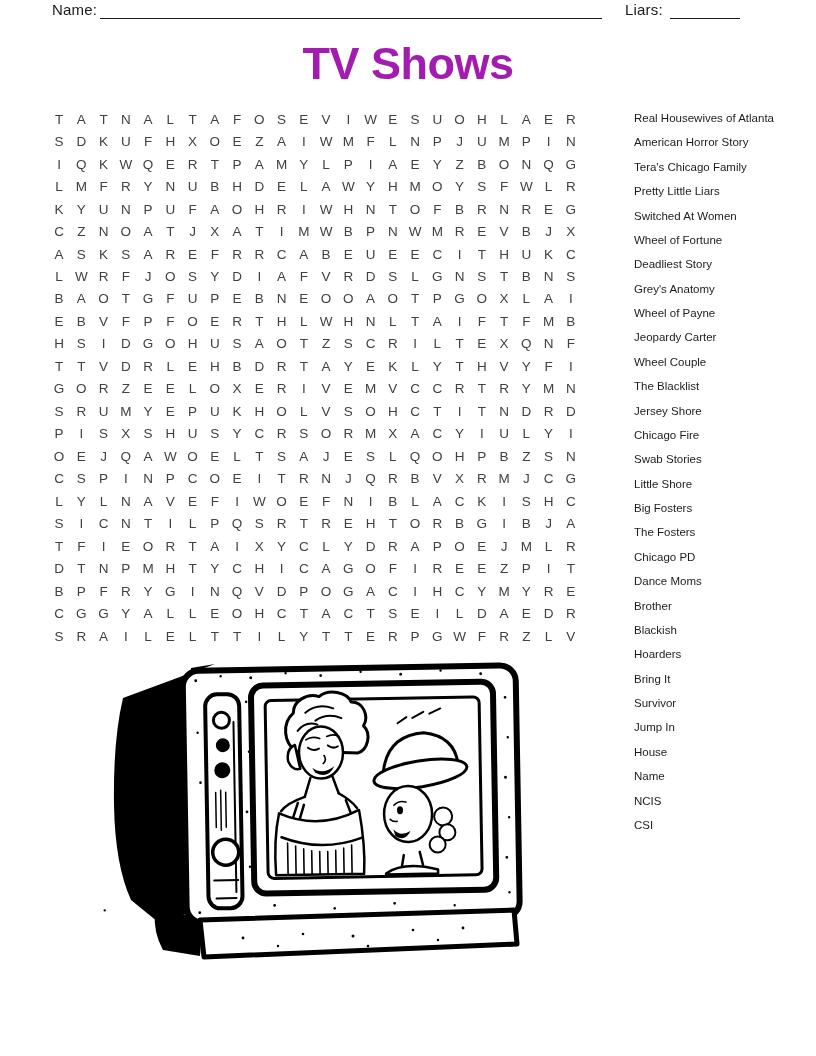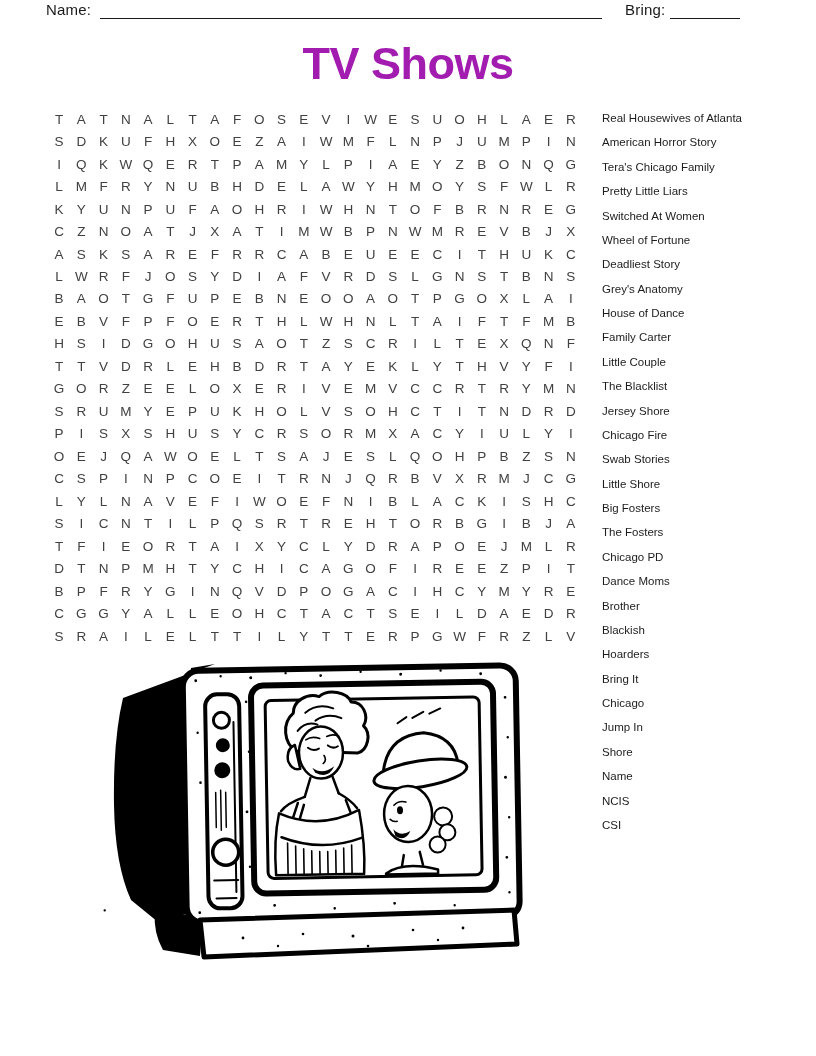--- a/index.html
+++ b/index.html
@@ -16,21 +16,21 @@
     overflow: hidden;
   }
   
   .hdr-label {
     position: absolute;
     top: 1px;
     font-size: 15px;
     color: #1a1a1a;
     letter-spacing: 0.2px;
   }
-  .name-label { left: 46px; }
+  .name-label { left: 52px; }
   .date-label { left: 625px; }
   .blank-line {
     position: absolute;
     top: 0;
     height: 18px;
     border-bottom: 1.4px solid #1a1a1a;
   }
   .name-line { left: 100px; width: 502px; }
   .date-line { left: 670px; width: 70px; }
   
@@ -71,40 +71,41 @@
     margin: 0;
     padding: 0;
     list-style: none;
   }
   .words li {
     height: 24.38px;
     line-height: 24.38px;
     font-size: 11.5px;
     color: #1c1c1c;
     white-space: nowrap;
+    margin-left: 32px;
   }
   
   .tv {
     position: absolute;
     left: 103px;
     top: 660px;
     width: 425px;
     height: 305px;
   }
   .tv .ln { fill: none; stroke: #000; stroke-linecap: round; stroke-linejoin: round; }
   .tv .wfill { fill: #fff; stroke: #000; stroke-linejoin: round; }
 </style>
 </head>
 <body>
 
 <div class="page">
 
   <span class="hdr-label name-label">Name:</span>
   <span class="blank-line name-line"></span>
-  <span class="hdr-label date-label">Bring:</span>
+  <span class="hdr-label date-label">Liars:</span>
   <span class="blank-line date-line"></span>
 
   <h1 class="title">TV Shows</h1>
 
   <div class="grid" id="grid">
       <span class="cell">T</span>
       <span class="cell">A</span>
       <span class="cell">T</span>
       <span class="cell">N</span>
       <span class="cell">A</span>
@@ -683,39 +684,39 @@
 
   <ul class="words" id="word-list">
       <li>Real Housewives of Atlanta</li>
       <li>American Horror Story</li>
       <li>Tera's Chicago Family</li>
       <li>Pretty Little Liars</li>
       <li>Switched At Women</li>
       <li>Wheel of Fortune</li>
       <li>Deadliest Story</li>
       <li>Grey's Anatomy</li>
-      <li>House of Dance</li>
-      <li>Family Carter</li>
-      <li>Little Couple</li>
+      <li>Wheel of Payne</li>
+      <li>Jeopardy Carter</li>
+      <li>Wheel Couple</li>
       <li>The Blacklist</li>
       <li>Jersey Shore</li>
       <li>Chicago Fire</li>
       <li>Swab Stories</li>
       <li>Little Shore</li>
       <li>Big Fosters</li>
       <li>The Fosters</li>
       <li>Chicago PD</li>
       <li>Dance Moms</li>
       <li>Brother</li>
       <li>Blackish</li>
       <li>Hoarders</li>
       <li>Bring It</li>
-      <li>Chicago</li>
+      <li>Survivor</li>
       <li>Jump In</li>
-      <li>Shore</li>
+      <li>House</li>
       <li>Name</li>
       <li>NCIS</li>
       <li>CSI</li>
     </ul>
 
   <svg class="tv" viewBox="0 0 425 305">
 
     <g>
       <path d="M112,4 L20,38 Q10,80 11,145 Q12,205 28,240 L55,262 L90,252 L88,8 Z" fill="#000"></path>
       <path d="M52,252 L100,256 L97,296 L60,290 Q50,272 52,252 Z" fill="#000"></path>

